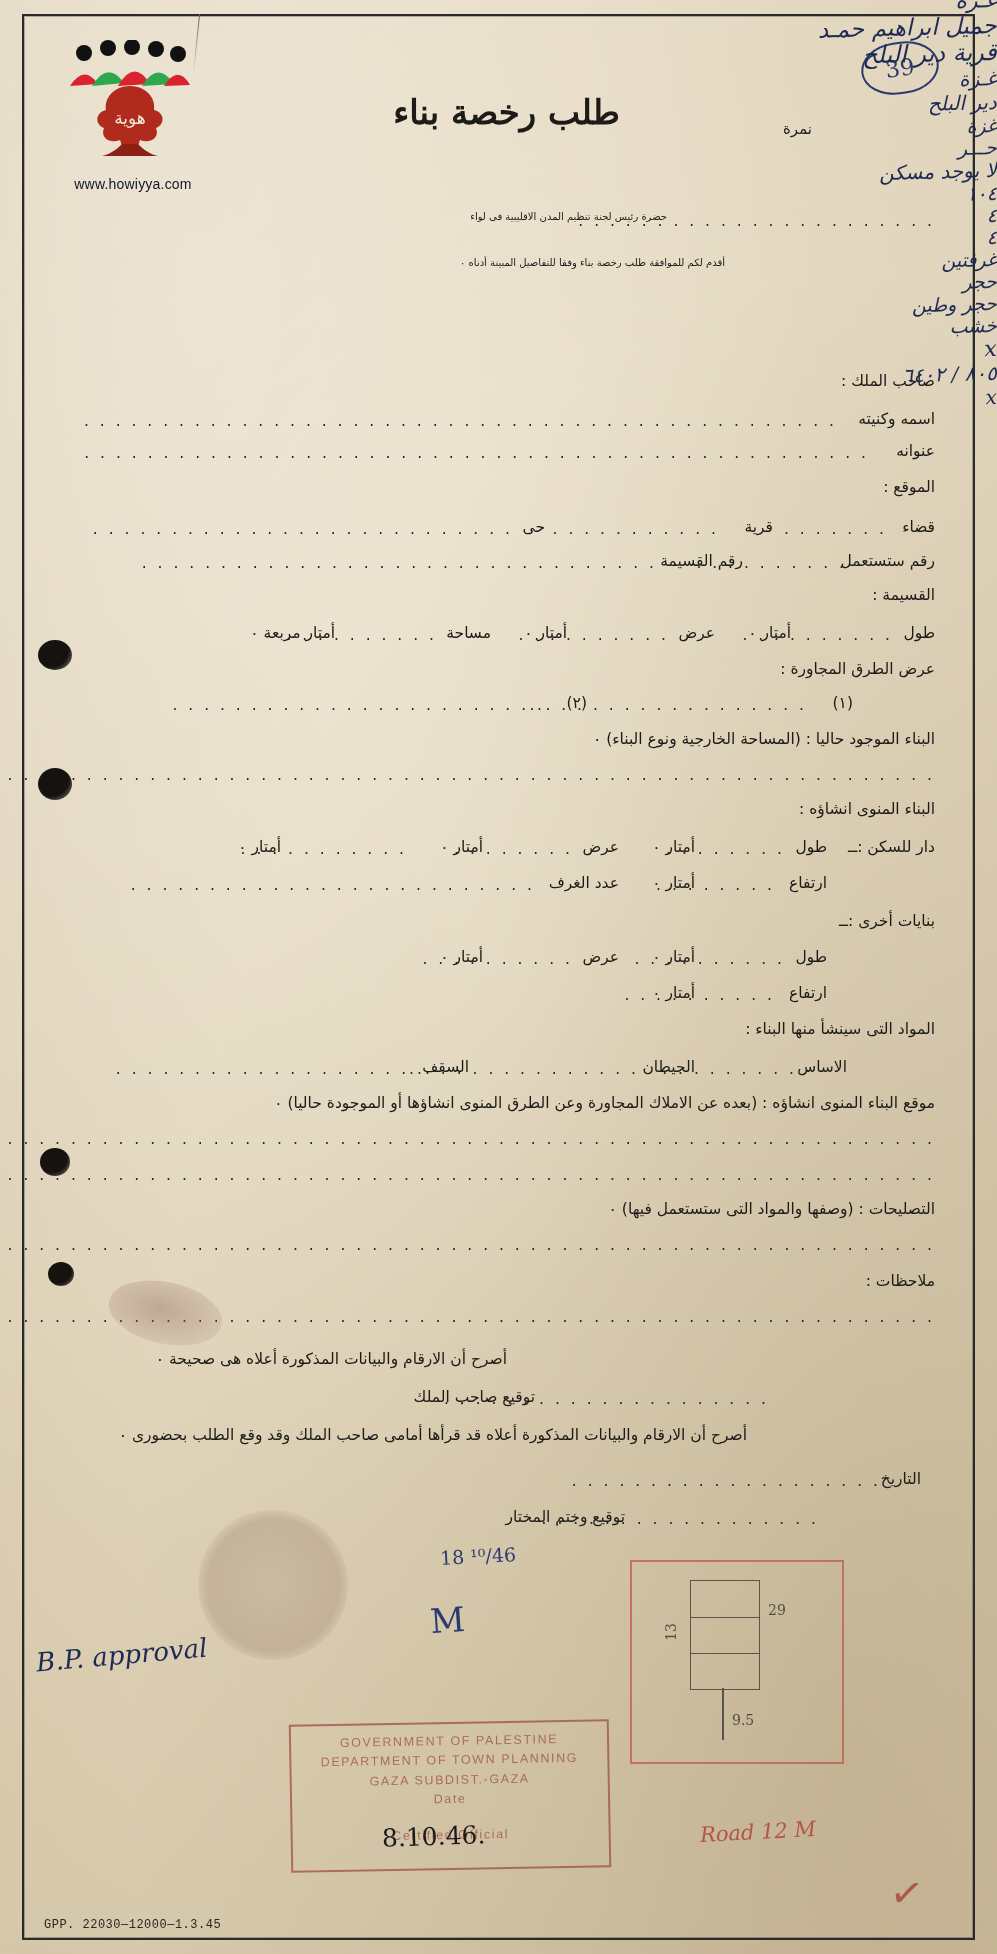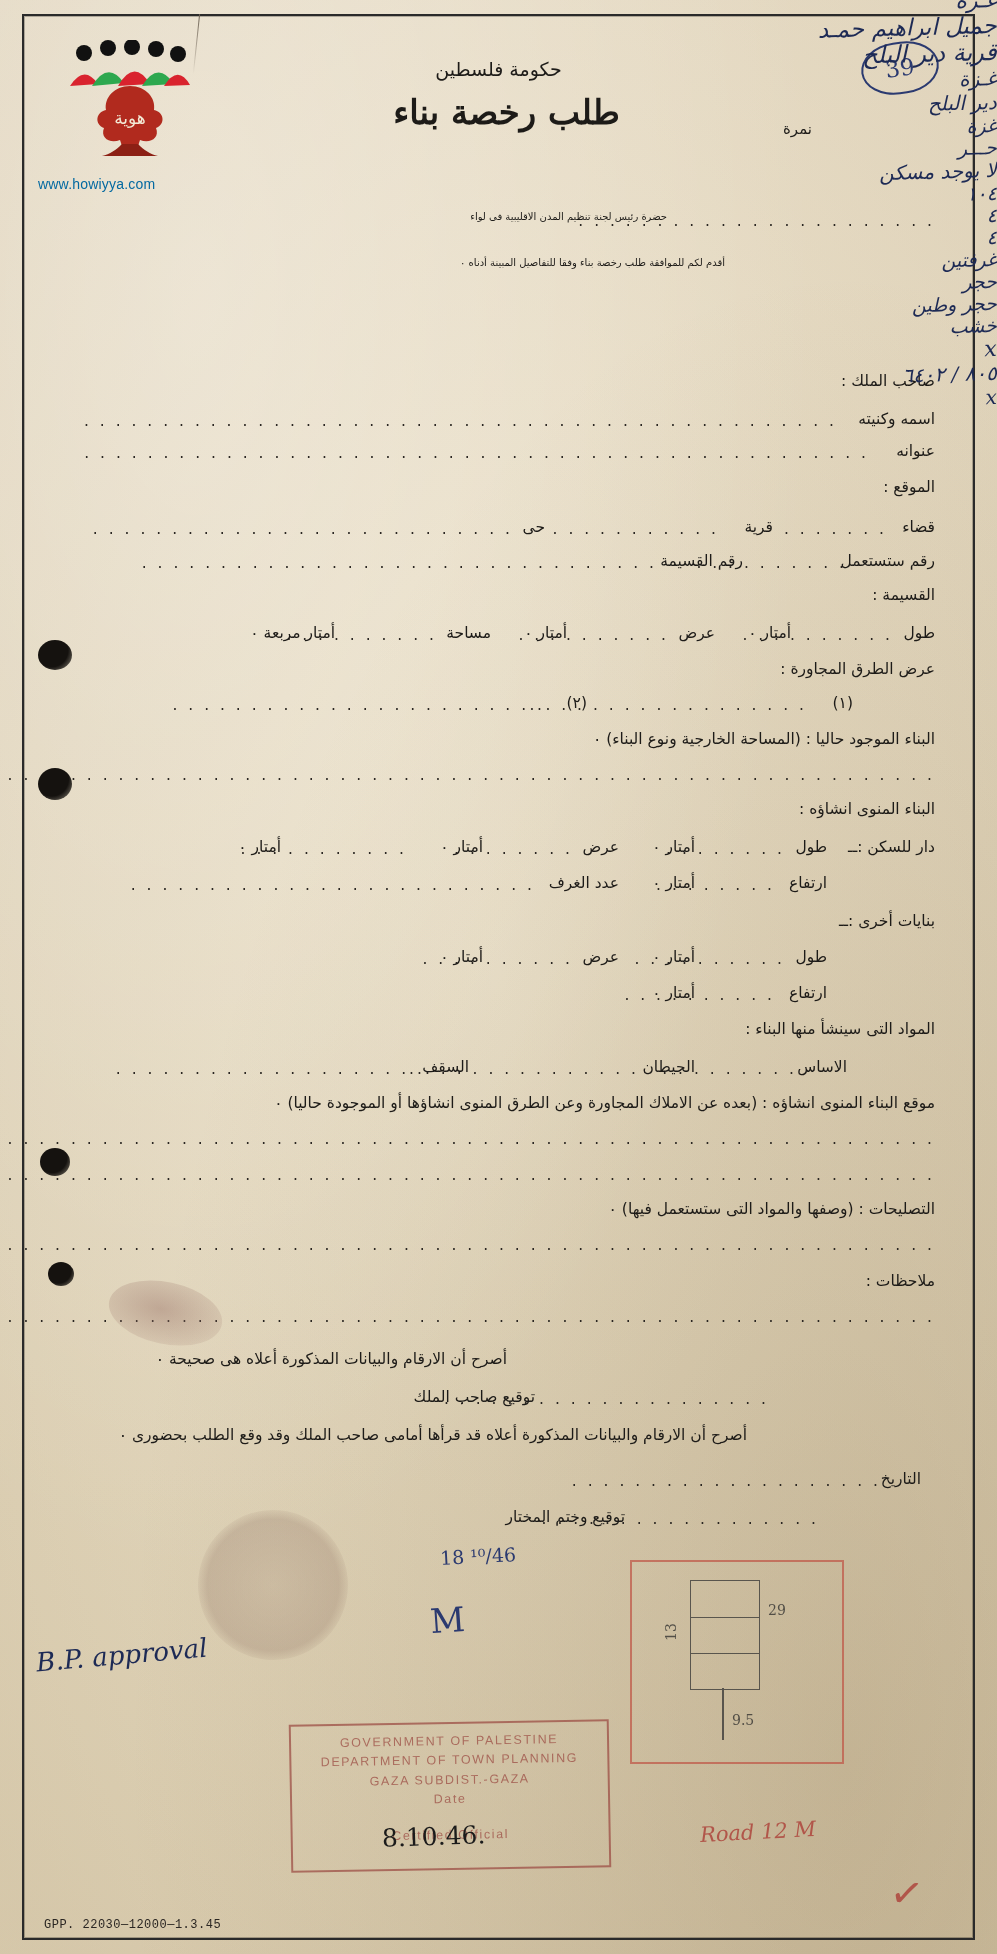--- a/index.html
+++ b/index.html
@@ -45,22 +45,22 @@
     position:absolute;border-radius:50%;
     background:radial-gradient(circle at 40% 35%, #15120f 0%, #15120f 58%, rgba(21,18,15,0.75) 75%, rgba(21,18,15,0) 100%);
   }
 
   
   .logo{position:absolute;left:60px;top:40px;width:140px;height:120px;}
   .logo .crowd{position:absolute;top:0;left:8px;width:124px;height:46px;}
   .logo .tree{position:absolute;top:40px;left:26px;width:88px;height:80px;}
   .site-url{
     position:absolute;left:38px;top:176px;width:190px;
-    color:#0369a1;font-size:14px;font-family:"Liberation Sans",sans-serif;
-    letter-spacing:.2px;direction:ltr;text-align:left;
+    color:#0f172a;font-size:14px;font-family:"Liberation Sans",sans-serif;
+    letter-spacing:.2px;direction:ltr;text-align:center;
   }
   .num-label{position:absolute;right:185px;top:120px;font-size:15px;}
   .gov-title{position:absolute;top:58px;left:0;right:0;text-align:center;font-size:19px;letter-spacing:0.5px;}
   .main-title{
     position:absolute;top:92px;left:16px;right:0;text-align:center;
     font-size:34px;font-weight:bold;
     font-family:"DejaVu Serif","Liberation Serif",serif;
   }
   .stamp-no{
     position:absolute;right:58px;top:42px;width:74px;height:48px;
@@ -172,21 +172,20 @@
         <path d="M96 46 q14 -22 26 -1 z" fill="#d9232e"></path>
       </svg>
       <svg class="tree" viewBox="0 0 88 80">
         <path d="M44 6 C28 6 18 18 20 30 C10 32 8 44 18 48 C14 58 24 64 34 60 L38 72 L50 72 L54 60 C64 64 74 58 70 48 C80 44 78 32 68 30 C70 18 60 6 44 6 Z" fill="#b12a1e"></path>
         <path d="M36 64 C30 70 24 74 16 76 L72 76 C64 74 58 70 52 64 Z" fill="#8c2015"></path>
         <text x="44" y="44" font-size="17" fill="#f3ead6" text-anchor="middle" font-family="DejaVu Sans">هوية</text>
       </svg>
     </div>
     <div class="site-url">www.howiyya.com</div>
 
-    <div class="gov-title">حكومة فلسطين</div>
     <div class="main-title">طلب رخصة بناء</div>
     <div class="num-label">نمرة</div>
     <div class="stamp-no">39</div>
 
     <div class="line" style="top:210px;right:330px;">حضرة رئيس لجنة تنظيم المدن الاقليبية فى لواء</div>
     <div class="dotrow" style="top:212px;right:62px;">. . . . . . . . . . . . . . . . . . . . . . .</div>
     <div class="hand" style="top:198px;right:168px;font-size:22px;">غـزة</div>
 
     <div class="line" style="top:256px;right:272px;">أقدم لكم للموافقة طلب رخصة بناء وفقا للتفاصيل المبينة أدناه ٠</div>
 

